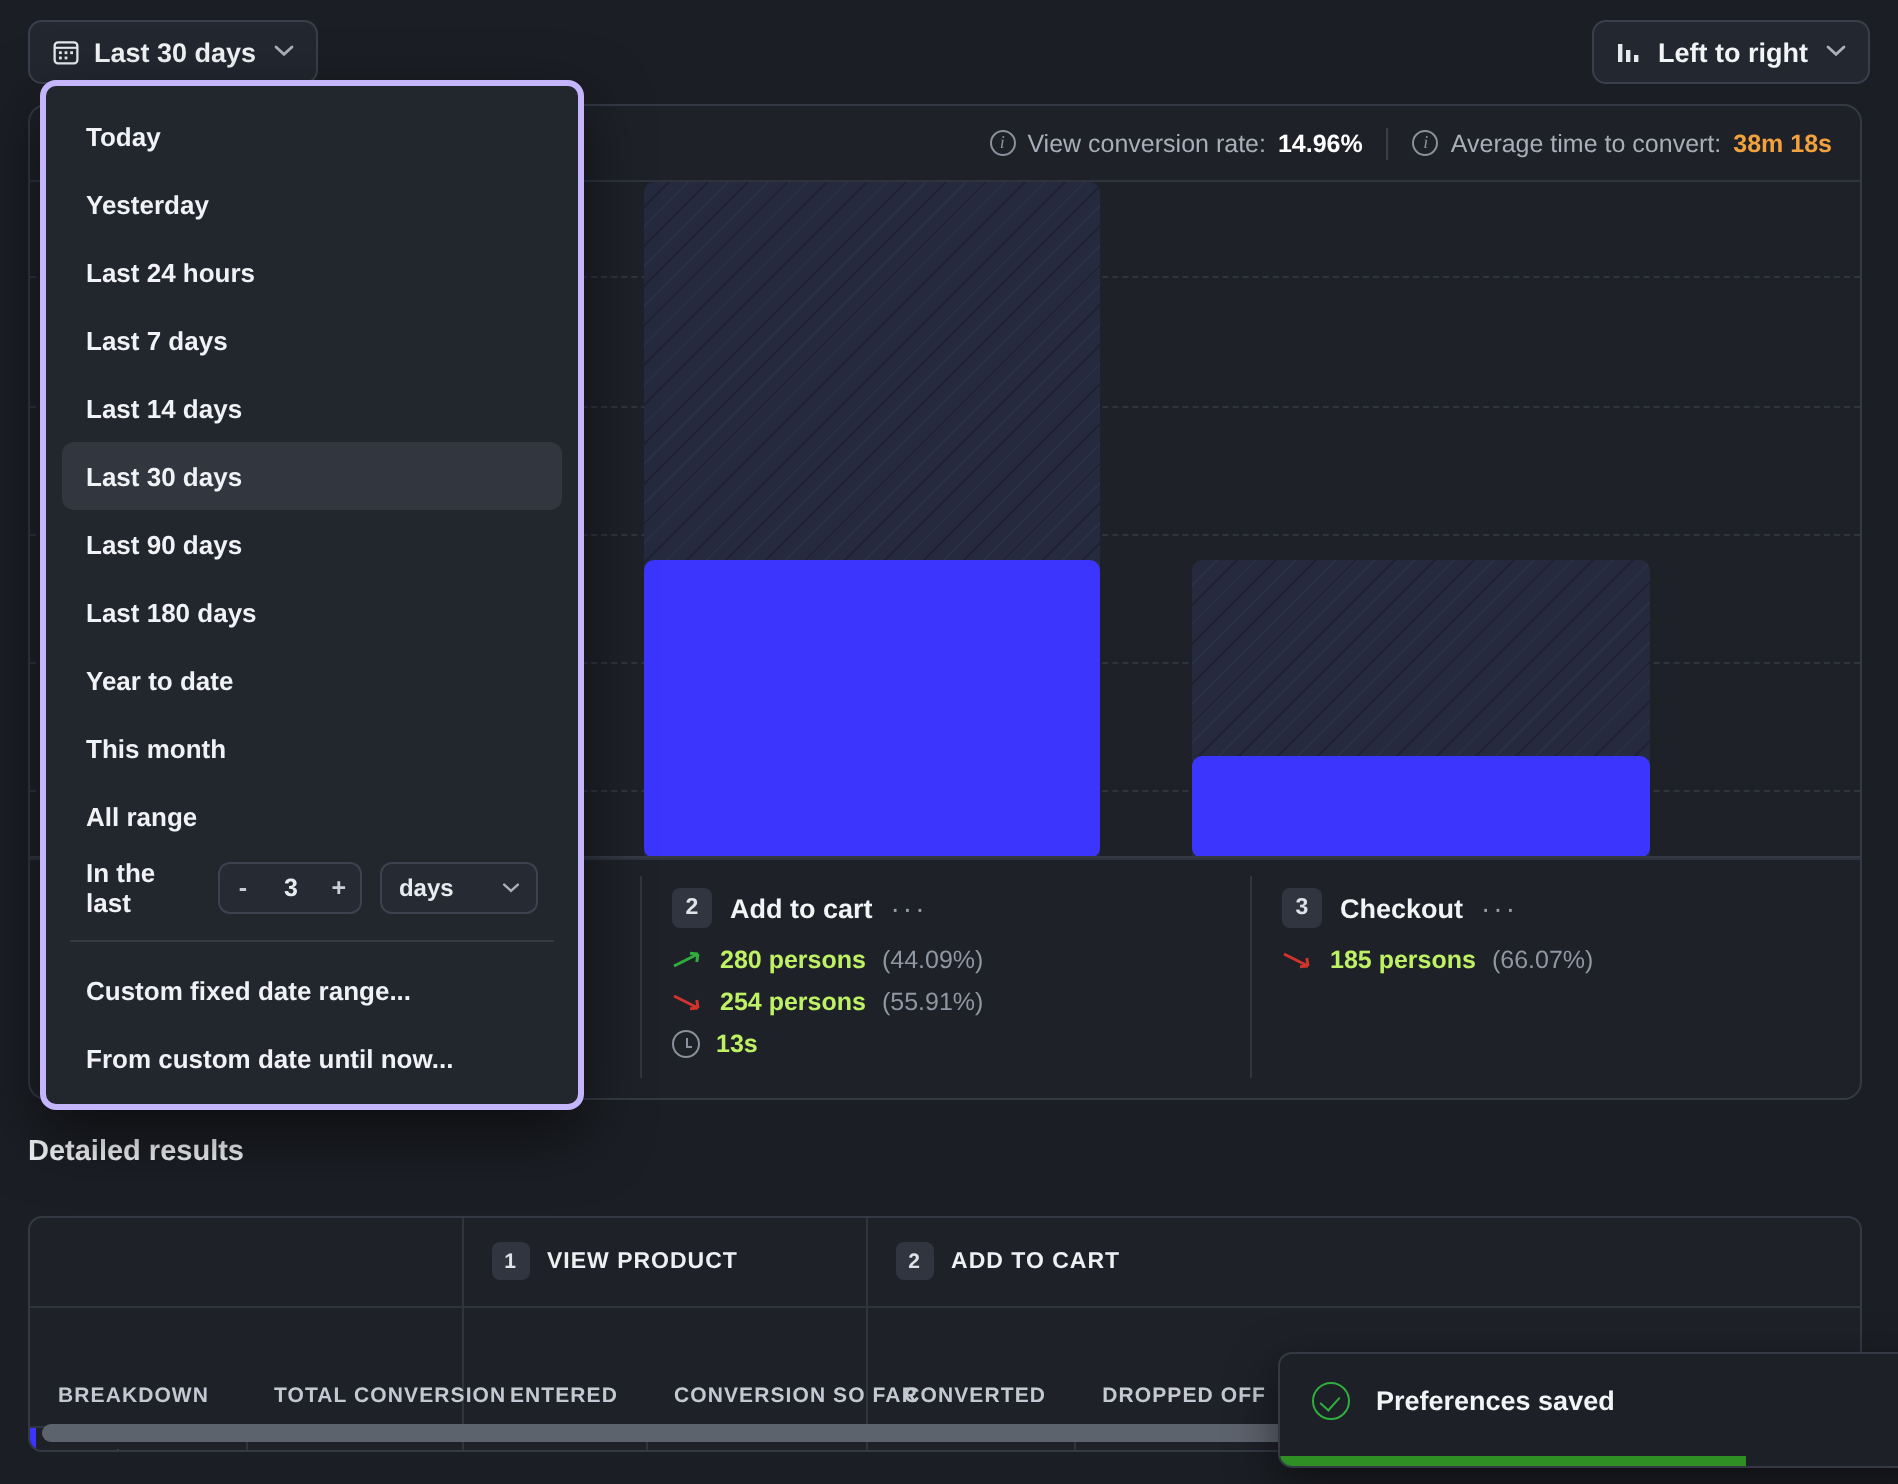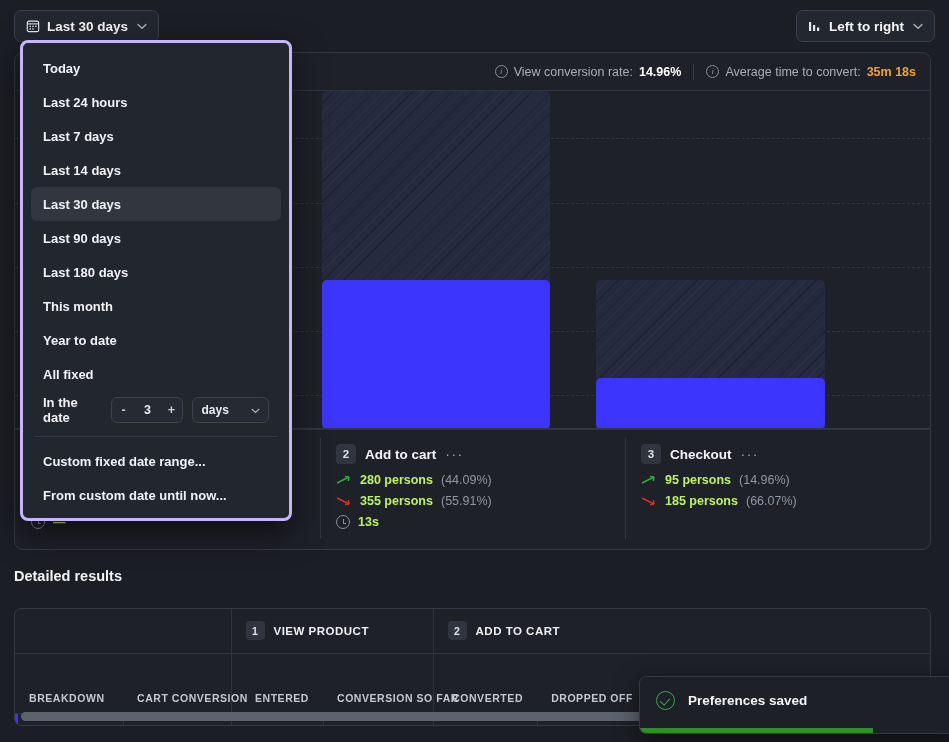--- a/index.html
+++ b/index.html
@@ -259,21 +259,21 @@
   <div class="card-header">
     <div class="stat">
       <span class="info-circle">i</span>
       <span>View conversion rate:</span>
       <b>14.96%</b>
     </div>
     <div class="divider-v"></div>
     <div class="stat">
       <span class="info-circle">i</span>
       <span>Average time to convert:</span>
-      <span class="amber">35m 18s</span>
+      <span class="amber">38m 18s</span>
     </div>
   </div>
 
   <div class="plot">
     <div class="grid-line" style="top:14%"></div>
     <div class="grid-line" style="top:33%"></div>
     <div class="grid-line" style="top:52%"></div>
     <div class="grid-line" style="top:71%"></div>
     <div class="grid-line" style="top:90%"></div>
 
@@ -345,44 +345,34 @@
         <span class="val">280 persons</span>
         <span class="pct">(44.09%)</span>
       </div>
       <div class="step-row">
         <span class="arrow-down">
           <svg width="16" height="12" viewBox="0 0 16 12">
               <path d="M1 3 L13 9" stroke="#d0342c" stroke-width="1.5"></path>
               <path d="M13 9 L9 9.4 M13 9 L12.4 5" stroke="#d0342c" stroke-width="1.5"></path>
             </svg>
         </span>
-        <span class="val">355 persons</span>
+        <span class="val">254 persons</span>
         <span class="pct">(55.91%)</span>
       </div>
       <div class="step-row">
         <span class="clock"></span>
         <span class="val">13s</span>
       </div>
     </div>
 
     <div class="step">
       <div class="step-title">
         <span class="step-num">3</span>
         <span class="step-name">Checkout</span>
         <span class="dots">···</span>
-      </div>
-      <div class="step-row">
-        <span class="arrow-up">
-          <svg width="16" height="12" viewBox="0 0 16 12">
-              <path d="M1 9 L13 3" stroke="#2fae3e" stroke-width="1.5"></path>
-              <path d="M13 3 L9 2.6 M13 3 L12.4 7" stroke="#2fae3e" stroke-width="1.5"></path>
-            </svg>
-        </span>
-        <span class="val">95 persons</span>
-        <span class="pct">(14.96%)</span>
       </div>
       <div class="step-row">
         <span class="arrow-down">
           <svg width="16" height="12" viewBox="0 0 16 12">
               <path d="M1 3 L13 9" stroke="#d0342c" stroke-width="1.5"></path>
               <path d="M13 9 L9 9.4 M13 9 L12.4 5" stroke="#d0342c" stroke-width="1.5"></path>
             </svg>
         </span>
         <span class="val">185 persons</span>
         <span class="pct">(66.07%)</span>
@@ -419,21 +409,21 @@
         </th>
         <th colspan="7">
           <div class="grp-inner">
             <span class="grp-num">2</span>
             <span class="grp-label">ADD TO CART</span>
           </div>
         </th>
       </tr>
       <tr class="hdr-row">
         <th class="left">BREAKDOWN</th>
-        <th class="sep">CART CONVERSION</th>
+        <th class="sep">TOTAL CONVERSION</th>
         <th>ENTERED</th>
         <th class="sep">CONVERSION SO FAR</th>
         <th>CONVERTED</th>
         <th>DROPPED OFF</th>
         <th>CONVERSION</th>
         <th>CONVERSION</th>
         <th>MEDIAN</th>
 
       </tr>
     </thead>
@@ -452,32 +442,33 @@
       </tr>
     </tbody>
   </table>
   <div class="hscroll">
     <div class="hscroll-thumb"></div>
   </div>
 </div>
 
 <div class="menu">
   <div class="menu-item">Today</div>
+  <div class="menu-item">Yesterday</div>
   <div class="menu-item">Last 24 hours</div>
   <div class="menu-item">Last 7 days</div>
   <div class="menu-item">Last 14 days</div>
   <div class="menu-item active">Last 30 days</div>
   <div class="menu-item">Last 90 days</div>
   <div class="menu-item">Last 180 days</div>
+  <div class="menu-item">Year to date</div>
   <div class="menu-item">This month</div>
-  <div class="menu-item">Year to date</div>
-  <div class="menu-item">All fixed</div>
+  <div class="menu-item">All range</div>
 
   <div class="inlast">
-    <span class="inlast-label">In the date</span>
+    <span class="inlast-label">In the last</span>
     <div class="stepper">
       <span class="stp-btn">-</span>
       <span class="stp-val">3</span>
       <span class="stp-btn">+</span>
     </div>
     <div class="unit-select">
       <span>days</span>
       <span class="chev">
         <svg width="9" height="6" viewBox="0 0 10 7">
             <path d="M1 1.5L5 5.2L9 1.5" fill="none" stroke="#a9b0bb" stroke-width="1.4" stroke-linecap="round"></path>

